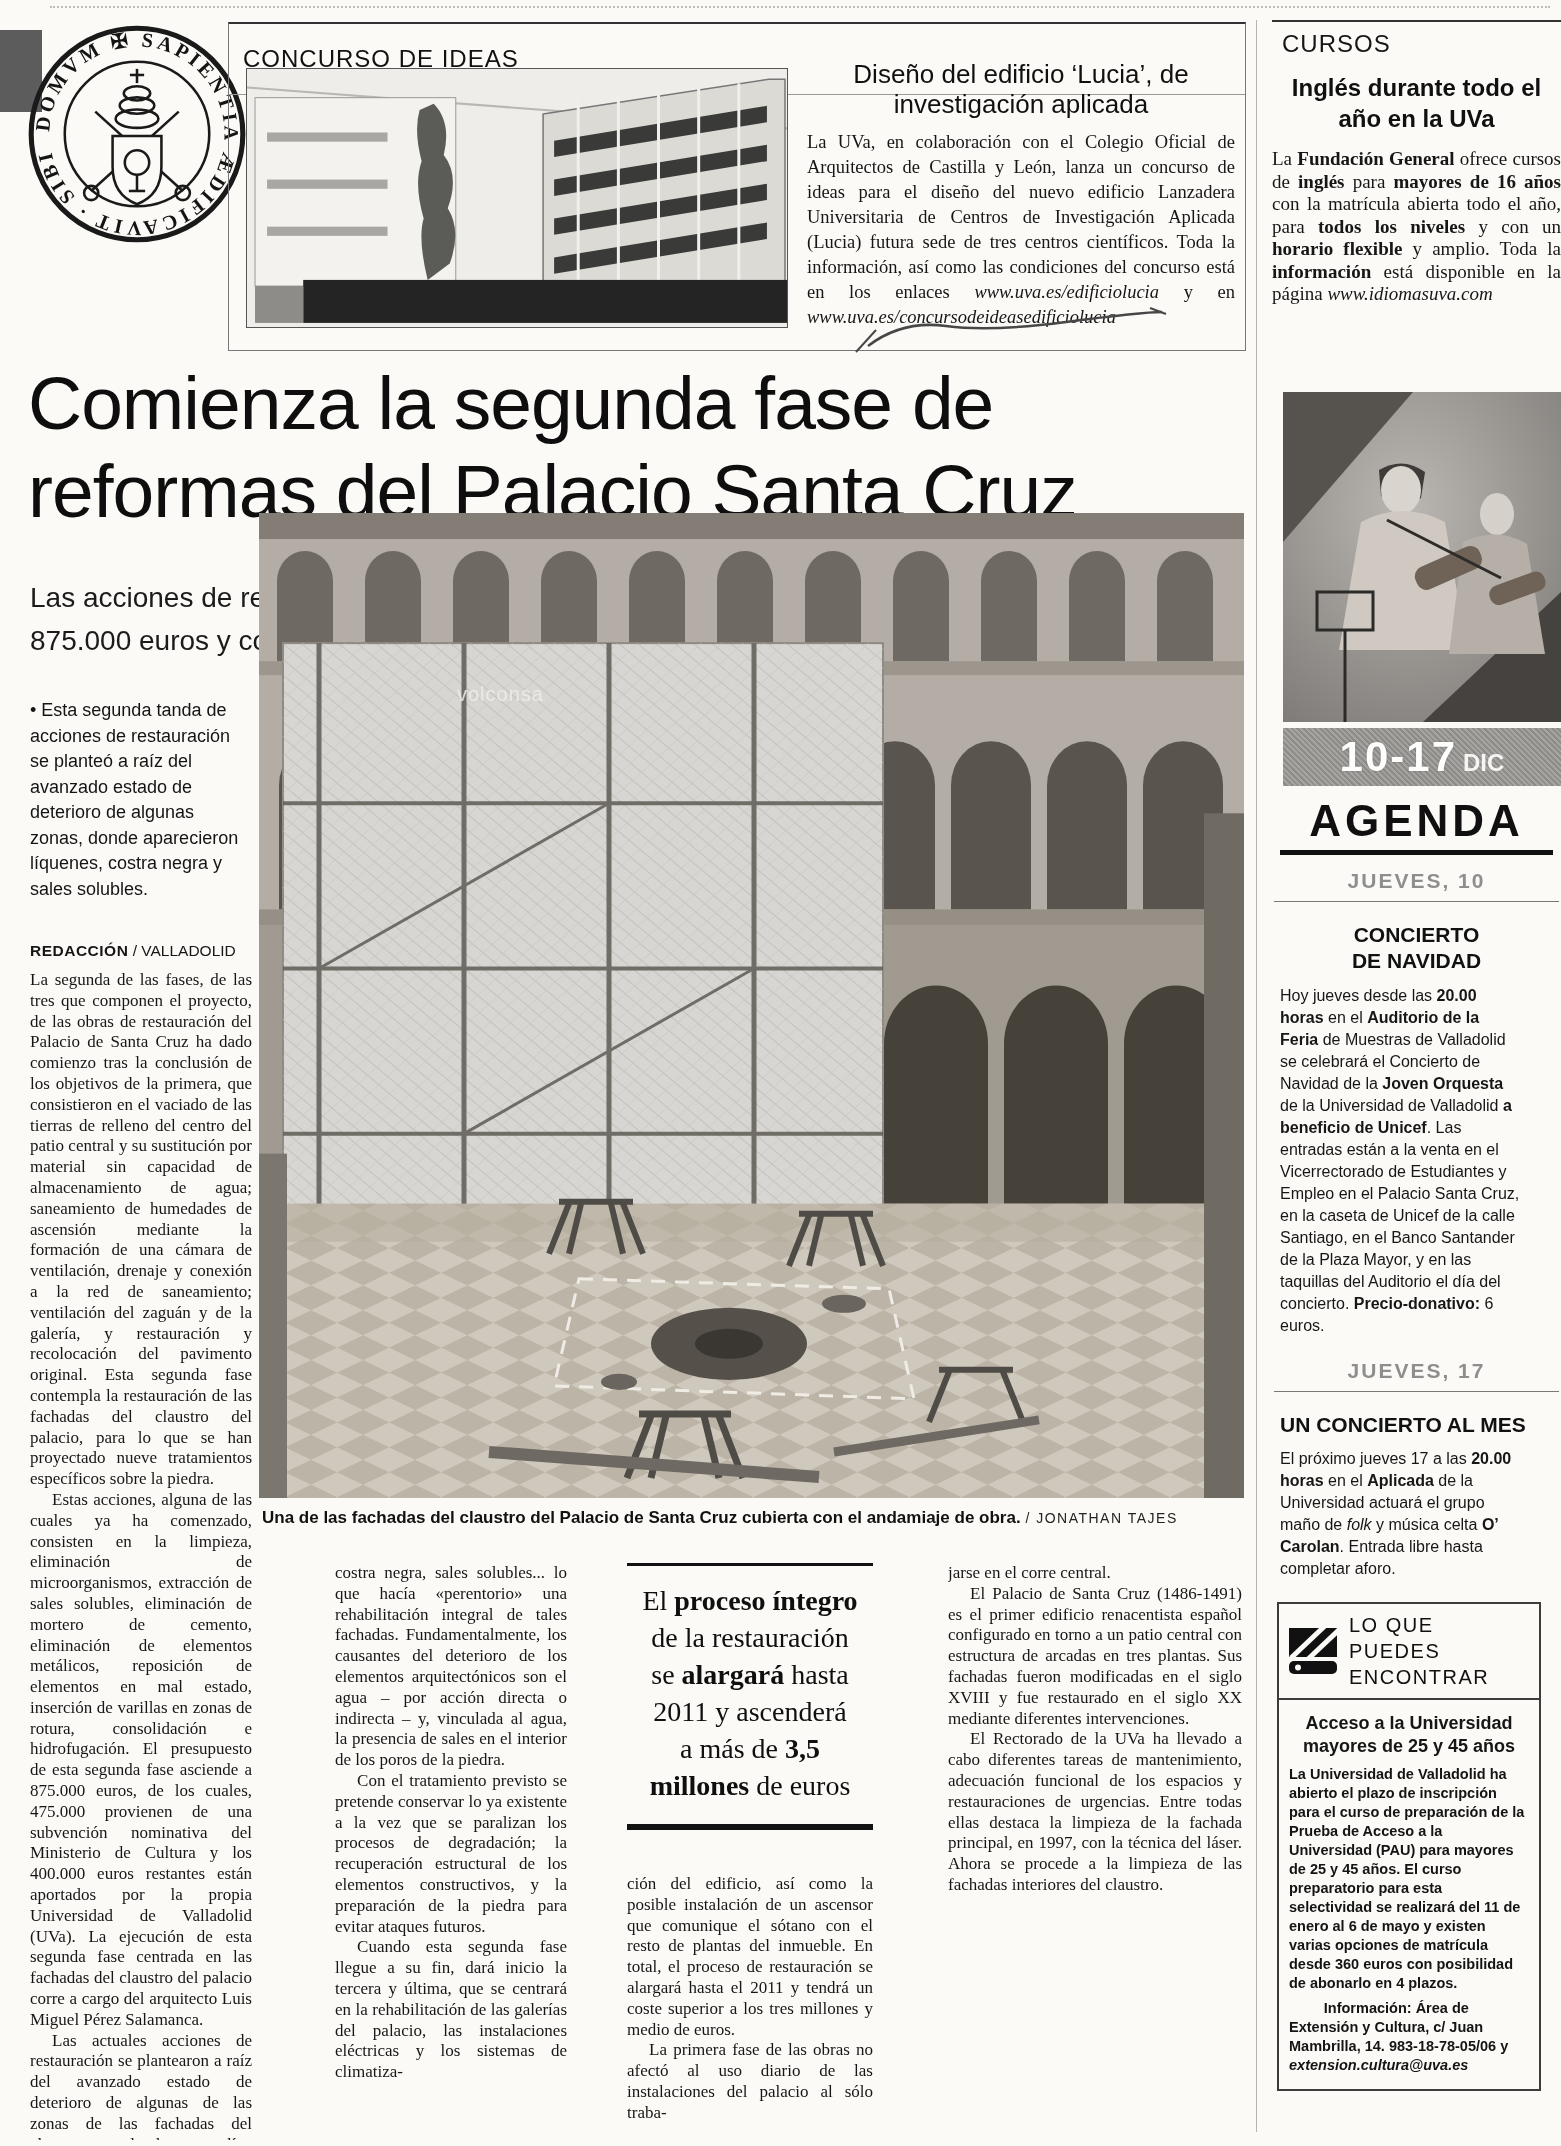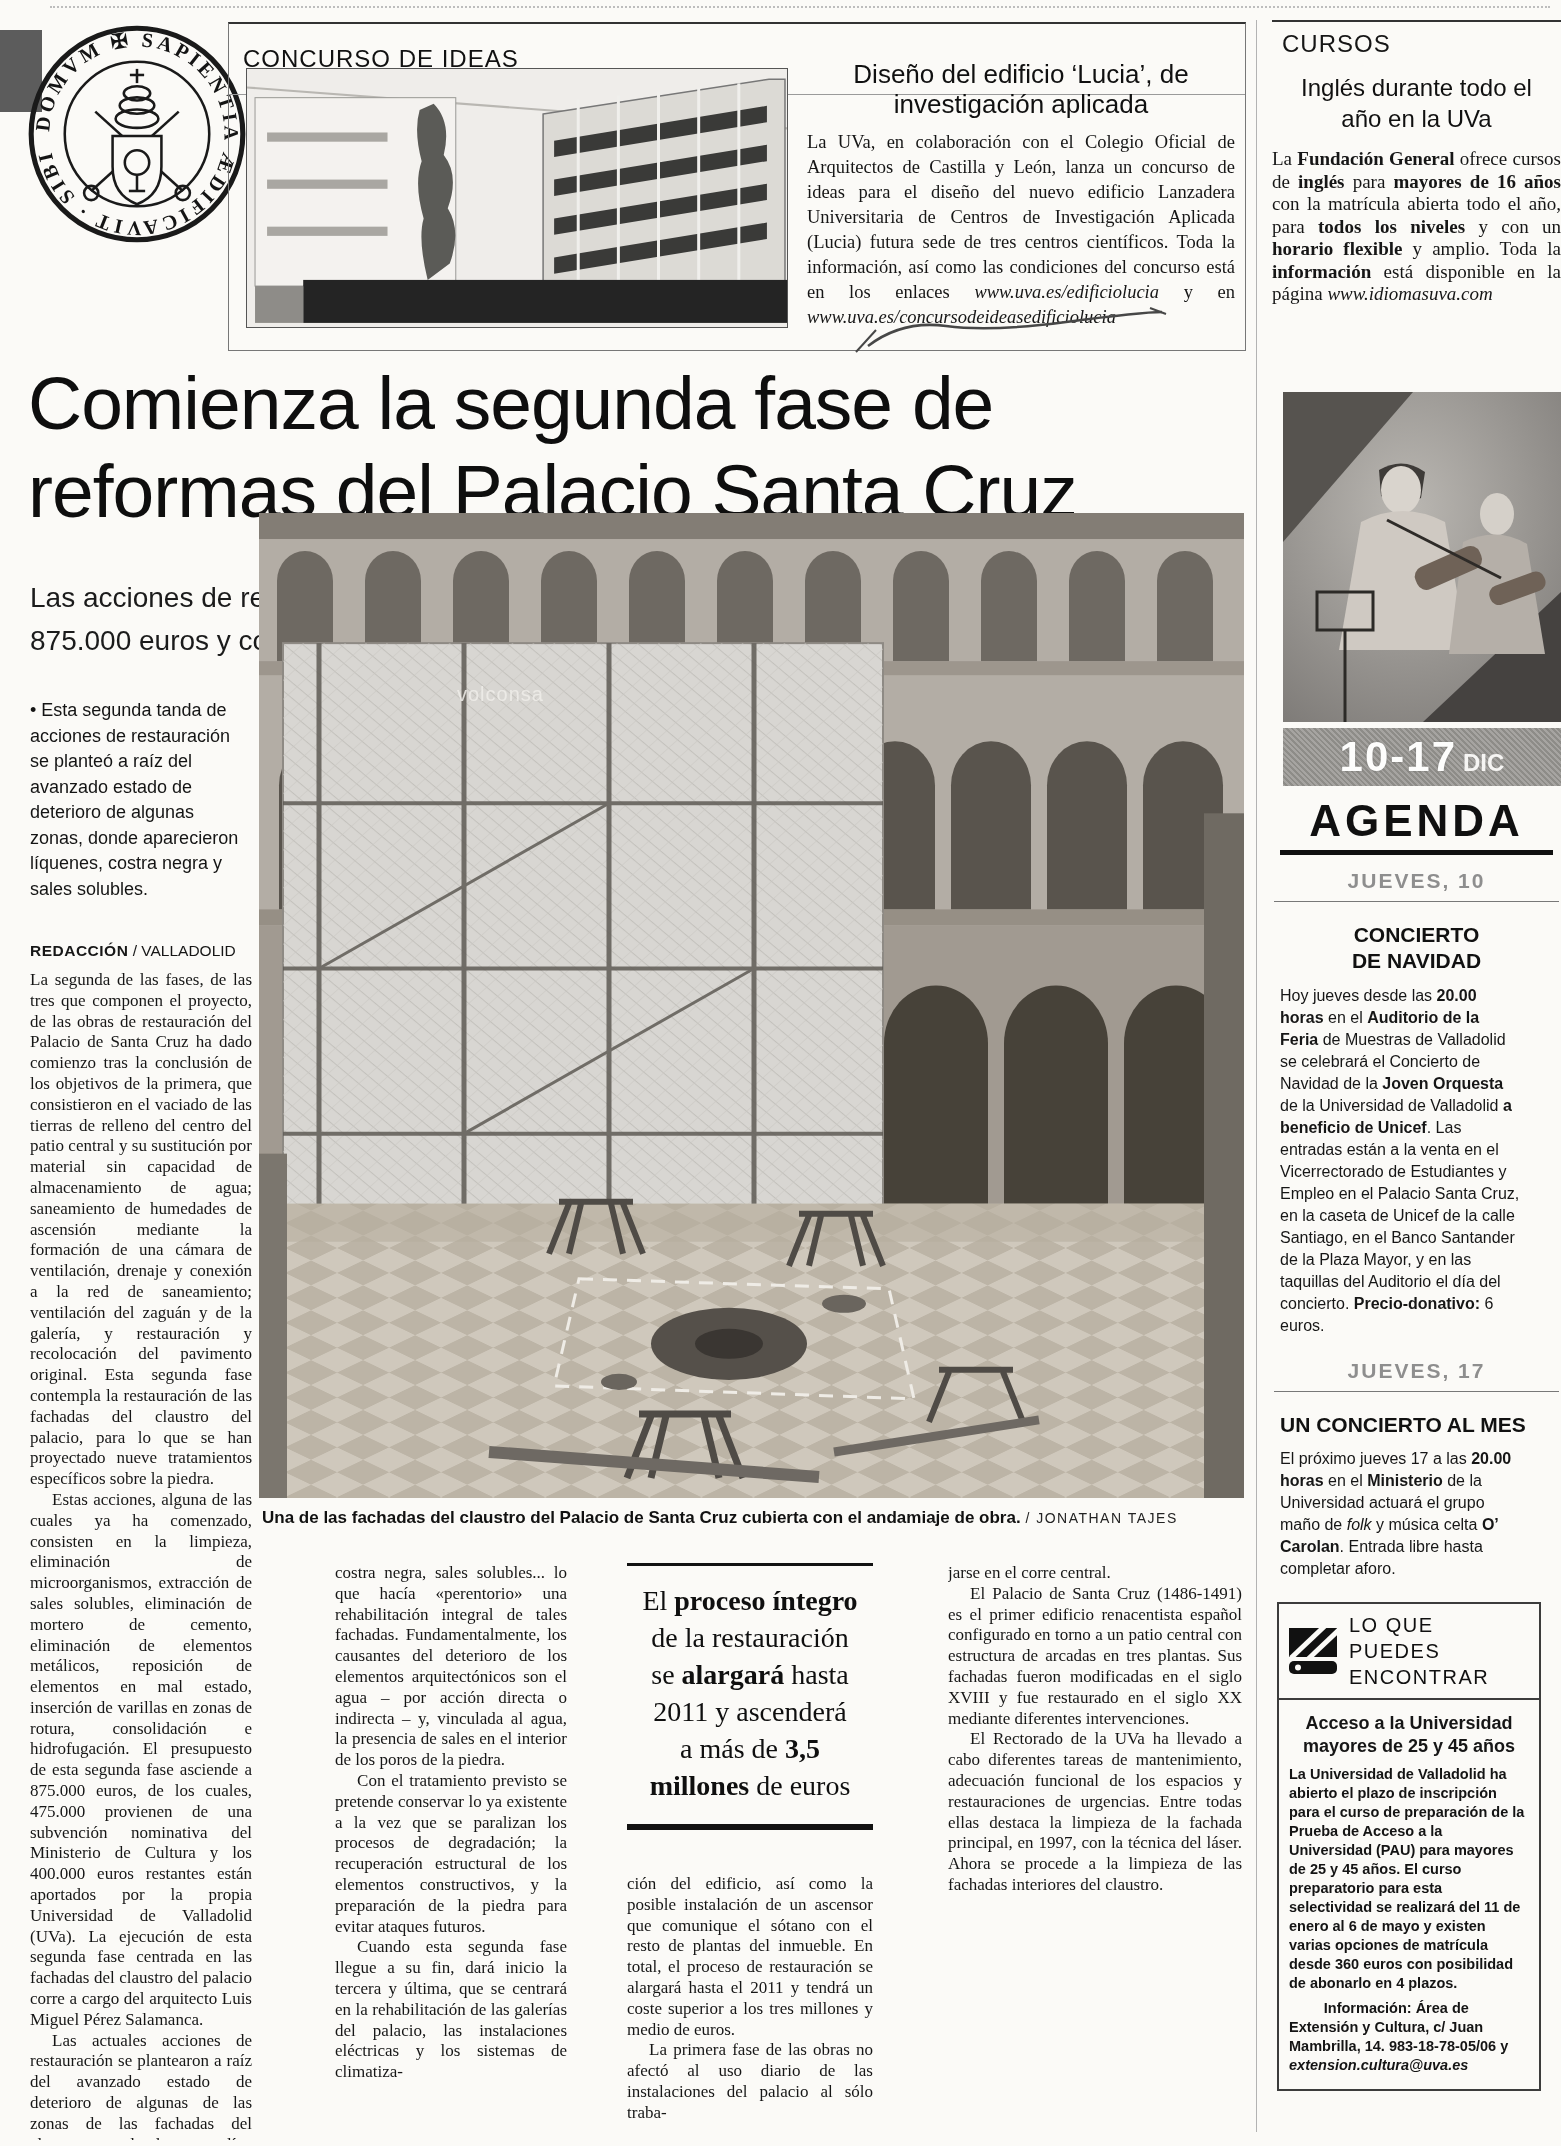--- a/index.html
+++ b/index.html
@@ -13,21 +13,21 @@
   .concurso-head{height:38px;border-bottom:1px solid #9a9a9a;display:flex;align-items:center;padding:16px 14px;font-size:24px;letter-spacing:1px;color:#111}
   .concurso-photo{position:absolute;left:17px;top:44px;width:540px;height:258px;border:1px solid #555;background:#efedea}
   .concurso-photo svg{display:block;width:100%;height:100%}
   .concurso-article{position:absolute;left:578px;top:36px;width:428px}
   .concurso-article h2{margin:0 0 10px;font-size:26px;line-height:1.15;text-align:center;font-weight:normal;white-space:pre-line;color:#101010}
   .concurso-article p{margin:0;font-family:"Liberation Serif",serif;font-size:18.5px;line-height:25px;text-align:justify}
   .scribble{position:absolute;left:850px;top:298px;width:330px;height:62px}
 
   .cursos{position:absolute;left:1272px;top:20px;width:289px;border-top:2px solid #333;padding-top:4px}
   .cursos-kicker{font-size:24px;letter-spacing:1px;padding:4px 10px 12px}
-  .cursos h2{margin:2px 0 14px;font-size:24px;line-height:1.3;text-align:center;font-weight:normal;white-space:pre-line;color:#101010}
+  .cursos h2{margin:2px 0 14px;font-size:24px;line-height:1.3;text-align:center;font-weight:bold;white-space:pre-line;color:#101010}
   .cursos p{margin:0;font-family:"Liberation Serif",serif;font-size:19px;line-height:22.5px;text-align:justify}
 
   .headline{position:absolute;left:28px;top:360px;width:1220px;margin:0;font-size:75px;line-height:1.17;font-weight:normal;letter-spacing:-1px;white-space:pre-line;color:#0e0e0e}
   .subhead{position:absolute;left:30px;top:576px;width:1215px;margin:0;font-size:28px;line-height:1.55;white-space:pre-line;color:#1b1b1b}
 
   .col{position:absolute;font-family:"Liberation Serif",serif}
   .body{margin:0;font-size:17px;line-height:20.8px;text-align:justify}
   .ind{text-indent:1.3em}
   .col1{left:30px;top:698px;width:222px;height:1442px;overflow:hidden}
   .lead{margin:0 0 40px;font-family:"Liberation Sans",sans-serif;font-size:18px;line-height:25.5px;color:#141414}
@@ -306,21 +306,21 @@
     </div>
     <div class="agenda">
       <div class="ag-title">AGENDA</div>
       <div class="ag-rule"></div>
       <div class="day">JUEVES, 10</div>
       <div class="ev-title">CONCIERTO
 DE NAVIDAD</div>
       <p class="ag-body"><span>Hoy jueves desde las </span><span class="rb">20.00 horas</span><span> en el </span><span class="rb">Auditorio de la Feria</span><span> de Muestras de Valladolid se celebrará el Concierto de Navidad de la </span><span class="rb">Joven Orquesta</span><span> de la Universidad de Valladolid </span><span class="rb">a beneficio de Unicef</span><span>. Las entradas están a la venta en el Vicerrectorado de Estudiantes y Empleo en el Palacio Santa Cruz, en la caseta de Unicef de la calle Santiago, en el Banco Santander de la Plaza Mayor, y en las taquillas del Auditorio el día del concierto. </span><span class="rb">Precio-donativo:</span><span> 6 euros.</span></p>
       <div class="day d2">JUEVES, 17</div>
       <div class="ev-title left">UN CONCIERTO AL MES</div>
-      <p class="ag-body"><span>El próximo jueves 17 a las </span><span class="rb">20.00 horas</span><span> en el </span><span class="rb">Ministerio</span><span> de la Universidad actuará el grupo maño de </span><span class="ri">folk</span><span> y música celta </span><span class="rb">O’ Carolan</span><span>. Entrada libre hasta completar aforo.</span></p>
+      <p class="ag-body"><span>El próximo jueves 17 a las </span><span class="rb">20.00 horas</span><span> en el </span><span class="rb">Aplicada</span><span> de la Universidad actuará el grupo maño de </span><span class="ri">folk</span><span> y música celta </span><span class="rb">O’ Carolan</span><span>. Entrada libre hasta completar aforo.</span></p>
     </div>
     <div class="encontrar">
       <div class="enc-head">
         <svg class="enc-logo" viewBox="0 0 48 46">
           <rect width="48" height="29" fill="#111"></rect>
           <line x1="2" y1="30" x2="40" y2="-6" stroke="#fbfaf7" stroke-width="5"></line>
           <line x1="16" y1="34" x2="52" y2="0" stroke="#fbfaf7" stroke-width="5"></line>
           <rect y="33" width="48" height="13" rx="5" fill="#111"></rect>
           <circle cx="9" cy="39.5" r="3" fill="#fbfaf7"></circle>
         </svg>

